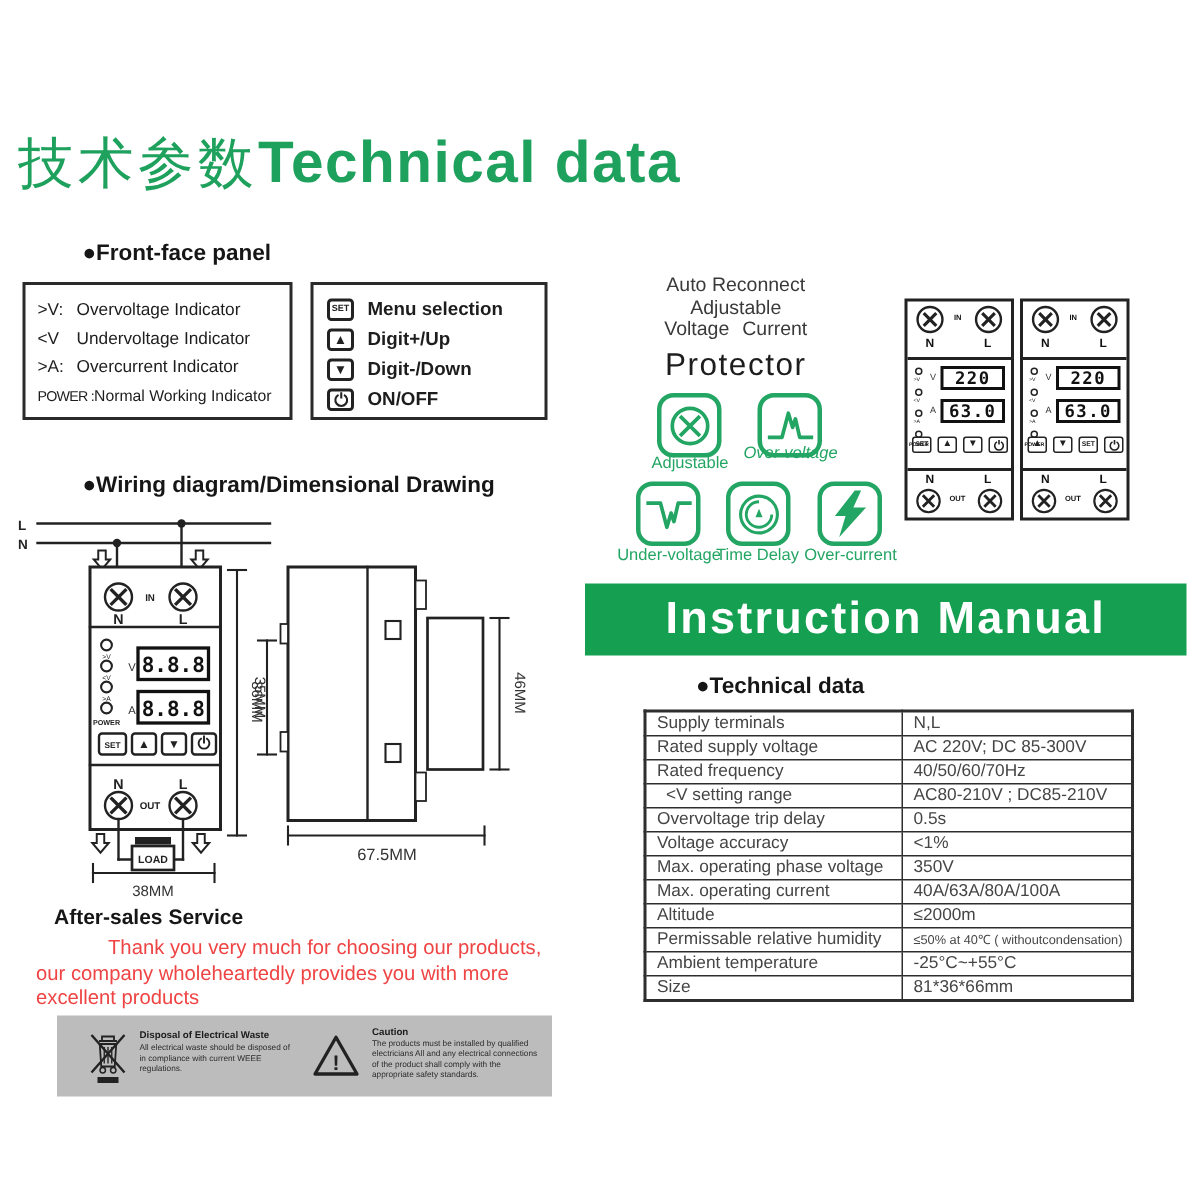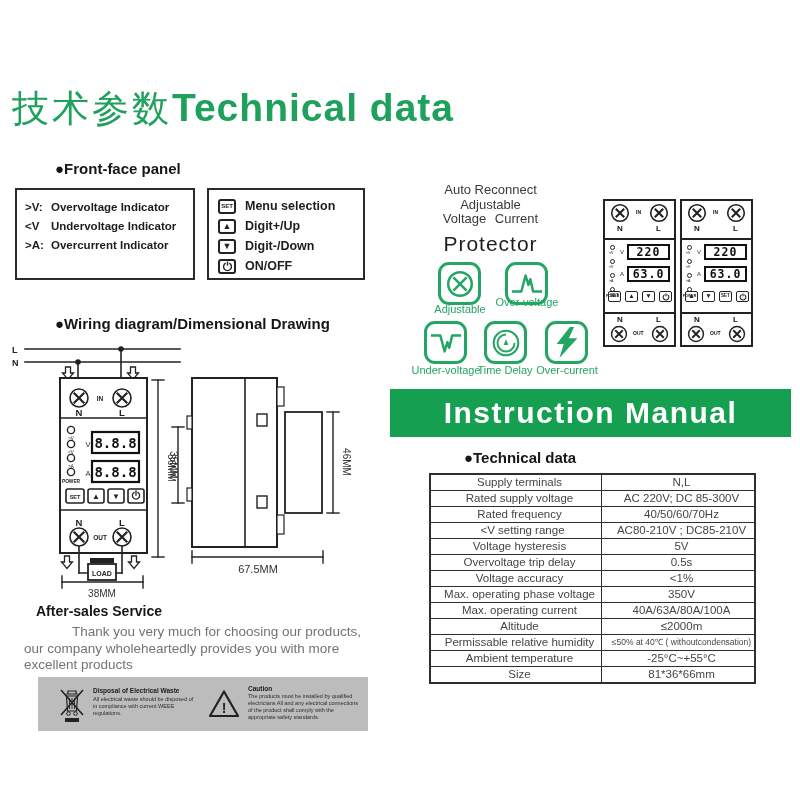--- a/index.html
+++ b/index.html
@@ -10,21 +10,21 @@
   
   .page-title{left:12px;top:84px;white-space:nowrap;}
   .title-cn{font-size:37px;color:#1ea15c;letter-spacing:3px;font-weight:500;}
   .title-en{font-size:39px;color:#1ea15c;font-weight:bold;letter-spacing:1px;text-align:center;}
 
   .sec-head{font-size:15px;font-weight:bold;color:#161616;margin-left:40px;}
 
   
   .panel-box{border:2px solid #2a2a2a;background:#fff;}
   .ind-box{left:15px;top:188px;width:180px;height:92px;padding:8px 0 0 8px;box-sizing:border-box;}
-  .ind-row{font-size:11.5px;font-weight:bold;color:#1d1d1d;height:19px;line-height:19px;white-space:nowrap;}
+  .ind-row{font-size:11.5px;font-weight:normal;color:#1d1d1d;height:19px;line-height:19px;white-space:nowrap;}
   .ind-sym{display:inline-block;min-width:26px;}
   .ind-sym.narrow{font-size:9.5px;letter-spacing:-0.5px;}
   .menu-box{left:207px;top:188px;width:158px;height:92px;padding:6px 0 0 9px;box-sizing:border-box;}
   .menu-row{display:flex;align-items:center;height:20px;}
   .key-ico{width:18px;height:15px;border:2px solid #222;border-radius:3px;display:flex;align-items:center;justify-content:center;
            font-size:6px;font-weight:bold;box-sizing:border-box;margin-right:9px;flex:none;}
   .key-ico.tri{font-size:9px;line-height:1;}
   .menu-lab{font-size:12.5px;font-weight:bold;color:#1d1d1d;white-space:nowrap;text-align:right;}
 
   
@@ -55,45 +55,46 @@
          display:flex;align-items:center;justify-content:center;font-size:6.5px;font-weight:bold;line-height:1;}
   .p-btn.setb{font-size:4.5px;}
 
   
   .banner{left:390px;top:389px;width:401px;height:48px;background:#14a050;display:flex;align-items:center;justify-content:center;}
   .banner span{color:#fff;font-weight:bold;font-size:30px;letter-spacing:1.5px;white-space:nowrap;}
 
   
   .tech-table{left:429px;top:473px;border-collapse:collapse;table-layout:fixed;width:327px;border:2px solid #2e2e2e;}
   .tech-table td{border:1.5px solid #2e2e2e;height:15px;font-size:11.5px;color:#454545;padding:0 0 0 7px;
-                 white-space:nowrap;overflow:hidden;line-height:1;text-align:center;}
+                 white-space:nowrap;overflow:hidden;line-height:1;}
   .tech-table td.c1{width:163px;}
   .tech-table td.indent{padding-left:13px;}
   .tech-table td.smallv{font-size:8.5px;}
 
   
   .as-head{left:36px;top:603px;font-size:14px;font-weight:bold;color:#161616;}
-  .as-body{left:24px;top:624px;width:348px;font-size:13.5px;line-height:16.5px;color:#737373;text-indent:48px;}
+  .as-body{left:24px;top:624px;width:348px;font-size:13.5px;line-height:16.5px;color:#ef4444;text-indent:48px;}
   .notice-box{left:38px;top:677px;width:330px;height:54px;background:#bcbcbc;}
   .nb-title{position:absolute;font-size:6.5px;font-weight:bold;color:#1a1a1a;}
   .nb-body{position:absolute;font-size:5.5px;line-height:7px;color:#2c2c2c;}
 </style>
 </head>
 <body>
 
 <div class="abs page-title">
   <span class="title-cn">技术参数</span><span class="title-en">Technical data</span>
 </div>
 
 <div class="abs sec-head" style="left:15px;top:160px;">●Front-face panel</div>
 
 <div class="abs panel-box ind-box">
   <div class="ind-row"><span class="ind-sym">&gt;V:</span><span>Overvoltage Indicator</span></div>
   <div class="ind-row"><span class="ind-sym">&lt;V</span><span>Undervoltage  Indicator</span></div>
   <div class="ind-row"><span class="ind-sym">&gt;A:</span><span>Overcurrent Indicator</span></div>
+  <div class="ind-row"><span class="ind-sym narrow">POWER :</span><span style="font-size:10.5px">Normal Working Indicator</span></div>
 </div>
 
 <div class="abs panel-box menu-box">
   <div class="menu-row">
     <span class="key-ico">SET</span>
     <span class="menu-lab">Menu selection</span>
   </div>
   <div class="menu-row">
     <span class="key-ico tri">▲</span>
     <span class="menu-lab">Digit+/Up</span>
@@ -125,21 +126,21 @@
       <circle cx="18" cy="18" r="12.5" fill="none" stroke="#23a563" stroke-width="2.6"></circle>
       <path d="M11 11 L25 25 M25 11 L11 25" stroke="#23a563" stroke-width="2.6" fill="none"></path>
     </svg>
 </div>
 <div class="abs feat-ico" style="left:505px;top:262px;">
   <svg width="34" height="34" viewBox="0 0 36 36">
       <path d="M2 26 H12 L16.5 9 L19.5 19 L21.5 13 L24.5 26 H34" fill="none" stroke="#23a563" stroke-width="2.6" stroke-linejoin="round"></path>
     </svg>
 </div>
 <div class="abs feat-lab" style="left:433px;top:303px;width:54px;">Adjustable</div>
-<div class="abs feat-lab" style="left:494px;top:296px;width:66px;">Over-voltage</div>
+<div class="abs feat-lab" style="left:494px;top:296px;width:66px;font-style:italic;">Over-voltage</div>
 
 <div class="abs feat-ico" style="left:424px;top:321px;">
   <svg width="34" height="34" viewBox="0 0 36 36">
       <path d="M2 10 H12 L16.5 27 L19.5 17 L21.5 23 L24.5 10 H34" fill="none" stroke="#23a563" stroke-width="2.6" stroke-linejoin="round"></path>
     </svg>
 </div>
 <div class="abs feat-ico" style="left:484px;top:321px;">
   <svg width="34" height="34" viewBox="0 0 36 36">
       <circle cx="18" cy="18" r="13" fill="none" stroke="#23a563" stroke-width="2.2"></circle>
       <path d="M18 9 A9 9 0 1 0 27 18" fill="none" stroke="#23a563" stroke-width="2"></path>
@@ -401,24 +402,20 @@
       </tr>
   <tr>
         <td class="c1">Rated frequency</td>
         <td>40/50/60/70Hz</td>
       </tr>
   <tr>
         <td class="c1 indent">&lt;V setting range</td>
         <td>AC80-210V ; DC85-210V</td>
       </tr>
   <tr>
-        <td class="c1">Voltage hysteresis</td>
-        <td>5V</td>
-      </tr>
-  <tr>
         <td class="c1">Overvoltage trip delay</td>
         <td>0.5s</td>
       </tr>
   <tr>
         <td class="c1">Voltage accuracy</td>
         <td>&lt;1%</td>
       </tr>
   <tr>
         <td class="c1">Max. operating phase voltage</td>
         <td>350V</td>

